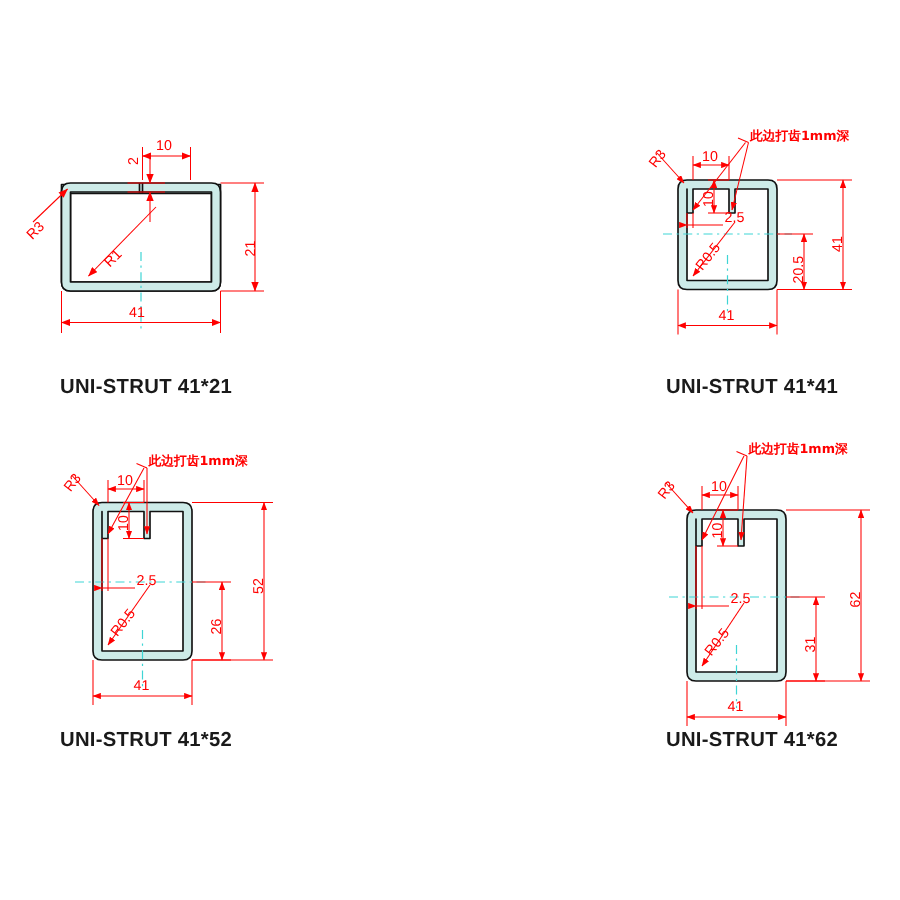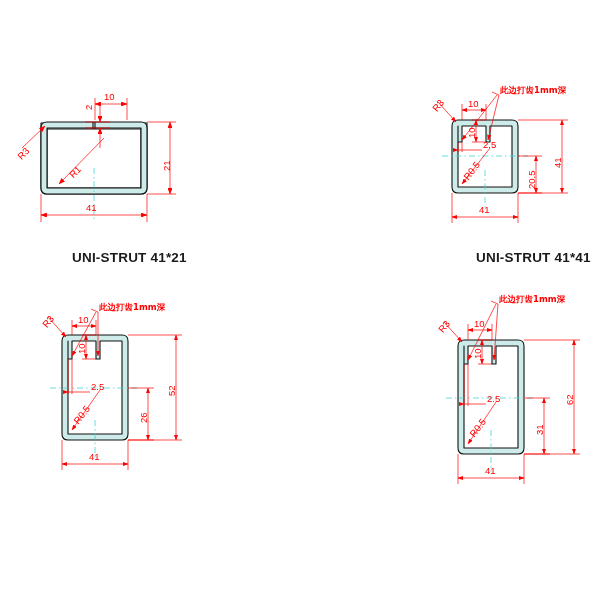--- a/index.html
+++ b/index.html
@@ -19,21 +19,20 @@
     position: absolute;
   }
   .cell-title {
     position: absolute;
     font-family: "Liberation Sans", "DejaVu Sans", sans-serif;
     font-size: 13.5px;
     font-weight: bold;
     color: #1a1a1a;
     letter-spacing: 0.2px;
     white-space: nowrap;
-    margin-left: 32px;
   }
   svg { display: block; overflow: visible; }
   .profile-outline {
     fill: #cdebe8;
     stroke: #111111;
     stroke-width: 1.1;
     stroke-linejoin: round;
     stroke-linecap: round;
   }
   .dim, .dim-line, .ext-line {
@@ -253,20 +252,21 @@
       <line class="ext-line" x1="128" y1="45" x2="182" y2="45"></line>
       <line class="ext-line" x1="128" y1="150" x2="182" y2="150"></line>
       <line class="dim-line" x1="176" y1="45" x2="176" y2="150" marker-start="url(#ar3b)" marker-end="url(#ar3)"></line>
       <text class="dim-text" transform="rotate(-90 172 98)" x="164" y="101">52</text>
 
       <line class="ext-line" x1="62" y1="150" x2="62" y2="180"></line>
       <line class="ext-line" x1="128" y1="150" x2="128" y2="180"></line>
       <line class="dim-line" x1="62" y1="174" x2="128" y2="174" marker-start="url(#ar3b)" marker-end="url(#ar3)"></line>
       <text class="dim-text" x="89" y="170">41</text>
     </svg>
+    <div class="cell-title" style="left:40px; top:195px;">UNI-STRUT 41*52</div>
   </div>
 
   <div class="drawing-cell" style="left:400px; top:290px; width:200px; height:220px;">
     <svg width="200" height="220" viewBox="0 0 200 220">
       <defs>
         <marker id="ar4" markerWidth="8" markerHeight="6" refX="7.5" refY="3" orient="auto">
           <polygon points="0,0 8,3 0,6" class="arrowfill"></polygon>
         </marker>
         <marker id="ar4b" markerWidth="8" markerHeight="6" refX="0.5" refY="3" orient="auto">
           <polygon points="8,0 0,3 8,6" class="arrowfill"></polygon>
@@ -318,15 +318,16 @@
       <line class="ext-line" x1="124" y1="50" x2="180" y2="50"></line>
       <line class="ext-line" x1="124" y1="164" x2="180" y2="164"></line>
       <line class="dim-line" x1="174" y1="50" x2="174" y2="164" marker-start="url(#ar4b)" marker-end="url(#ar4)"></line>
       <text class="dim-text" transform="rotate(-90 170 107)" x="162" y="110">62</text>
 
       <line class="ext-line" x1="58" y1="164" x2="58" y2="194"></line>
       <line class="ext-line" x1="124" y1="164" x2="124" y2="194"></line>
       <line class="dim-line" x1="58" y1="188" x2="124" y2="188" marker-start="url(#ar4b)" marker-end="url(#ar4)"></line>
       <text class="dim-text" x="85" y="184">41</text>
     </svg>
+    <div class="cell-title" style="left:44px; top:195px;">UNI-STRUT 41*62</div>
   </div>
 
 </div>
 
 </body></html>

